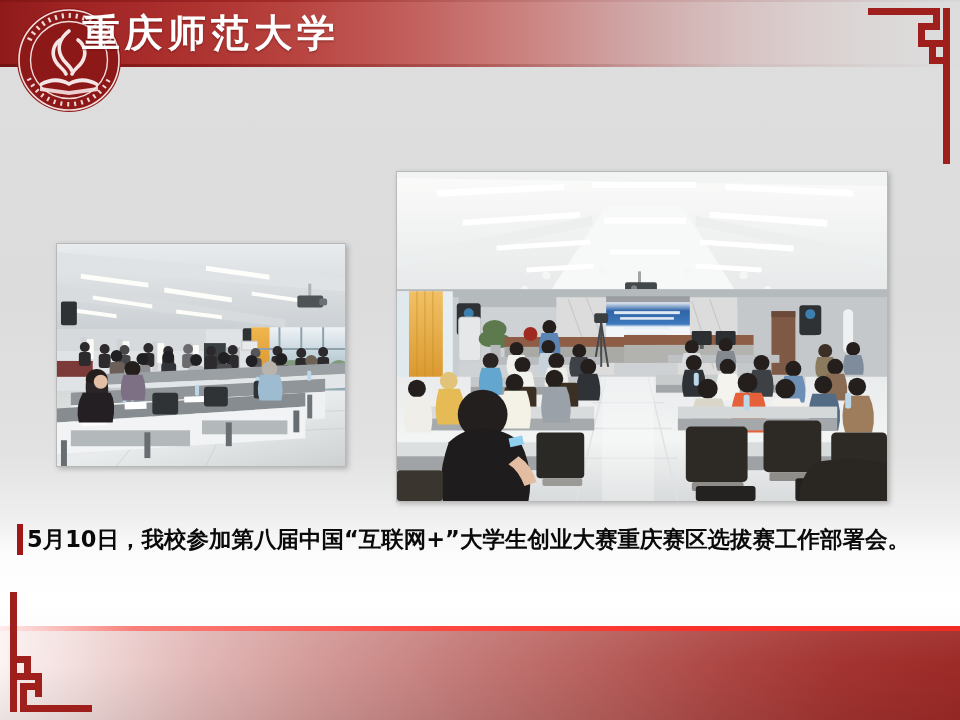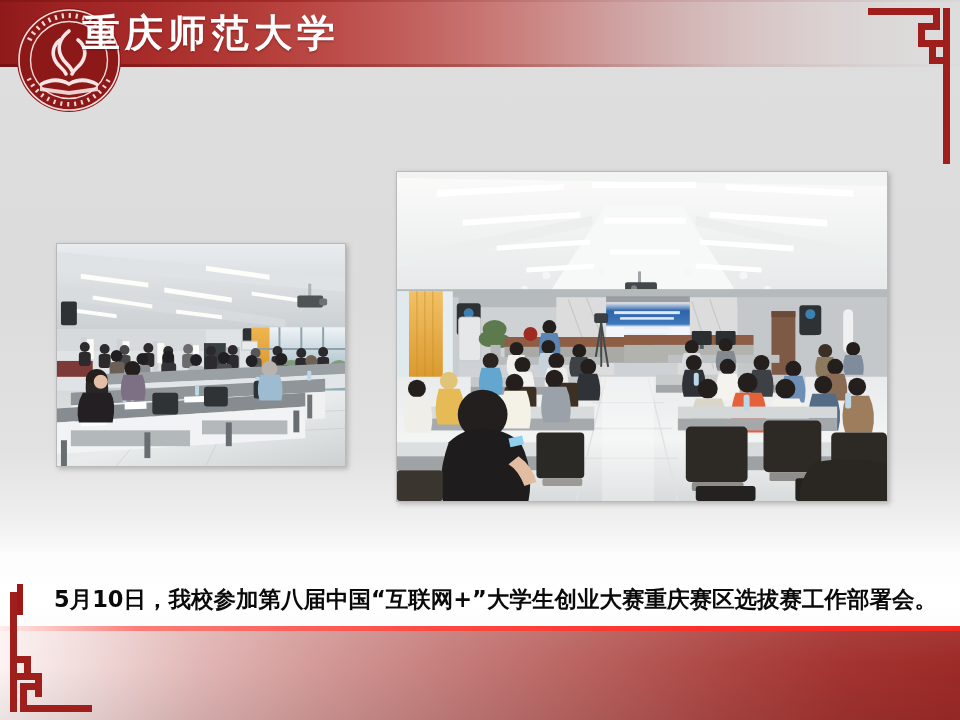--- a/index.html
+++ b/index.html
@@ -140,25 +140,24 @@
     overflow: hidden;
     background: #cfd3d6;
   }
   .photo-left  { left: 56px;  top: 243px; width: 290px; height: 224px; }
   .photo-right { left: 396px; top: 171px; width: 492px; height: 331px; }
   .photo svg { display: block; width: 100%; height: 100%; }
 
   
   .caption-bar {
     position: absolute;
-    left: 0; top: 578px;
+    left: 0; top: 518px;
     width: 960px; height: 42px;
     display: flex;
     align-items: center;
-    gap: 27px;
   }
   .caption-accent {
     width: 6px;
     height: 31px;
     margin-left: 17px;
     background: #9f1717;
     flex: none;
   }
   .caption-text {
     margin-left: 4px;

